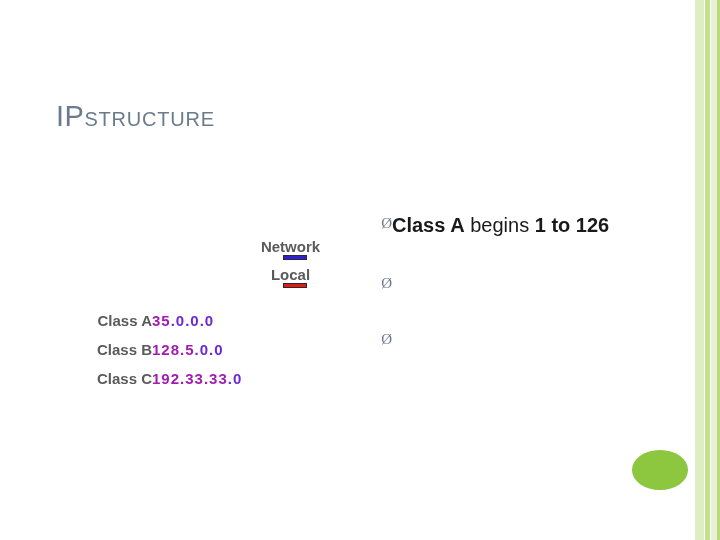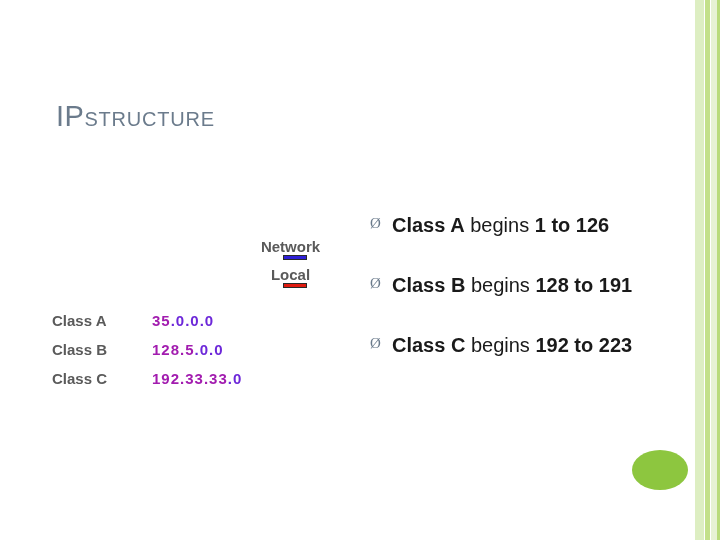--- a/index.html
+++ b/index.html
@@ -14,20 +14,21 @@
     overflow: hidden;
     position: relative;
   }
   .slide {
     position: absolute;
     left: 0; top: 0;
     width: 720px;
     height: 540px;
     background: #ffffff;
     overflow: hidden;
+    text-align: right;
   }
   
   .stripe {
     position: absolute;
     top: 0;
     height: 540px;
   }
   .stripe-a { right: 16px; width: 9px;  background: #ddeec2; }
   .stripe-b { right: 10px; width: 5px;  background: #c3e08a; }
   .stripe-c { right: 3px;  width: 6px;  background: #e7f2d4; }
@@ -203,23 +204,21 @@
 
   <div class="bullets">
 
     <div class="bullet">
       <span class="bullet-marker">Ø</span>
       <span class="bullet-text"><b>Class A</b><span> begins </span><b>1 to 126</b></span>
     </div>
 
     <div class="bullet">
       <span class="bullet-marker">Ø</span>
-      <span class="bullet-text"><b>Class B</b><span> begins </span><b>128 to 191</b></span>
     </div>
 
     <div class="bullet">
       <span class="bullet-marker">Ø</span>
-      <span class="bullet-text"><b>Class C</b><span> begins </span><b>192 to 223</b></span>
     </div>
 
   </div>
 
 </div>
 
 </body></html>

